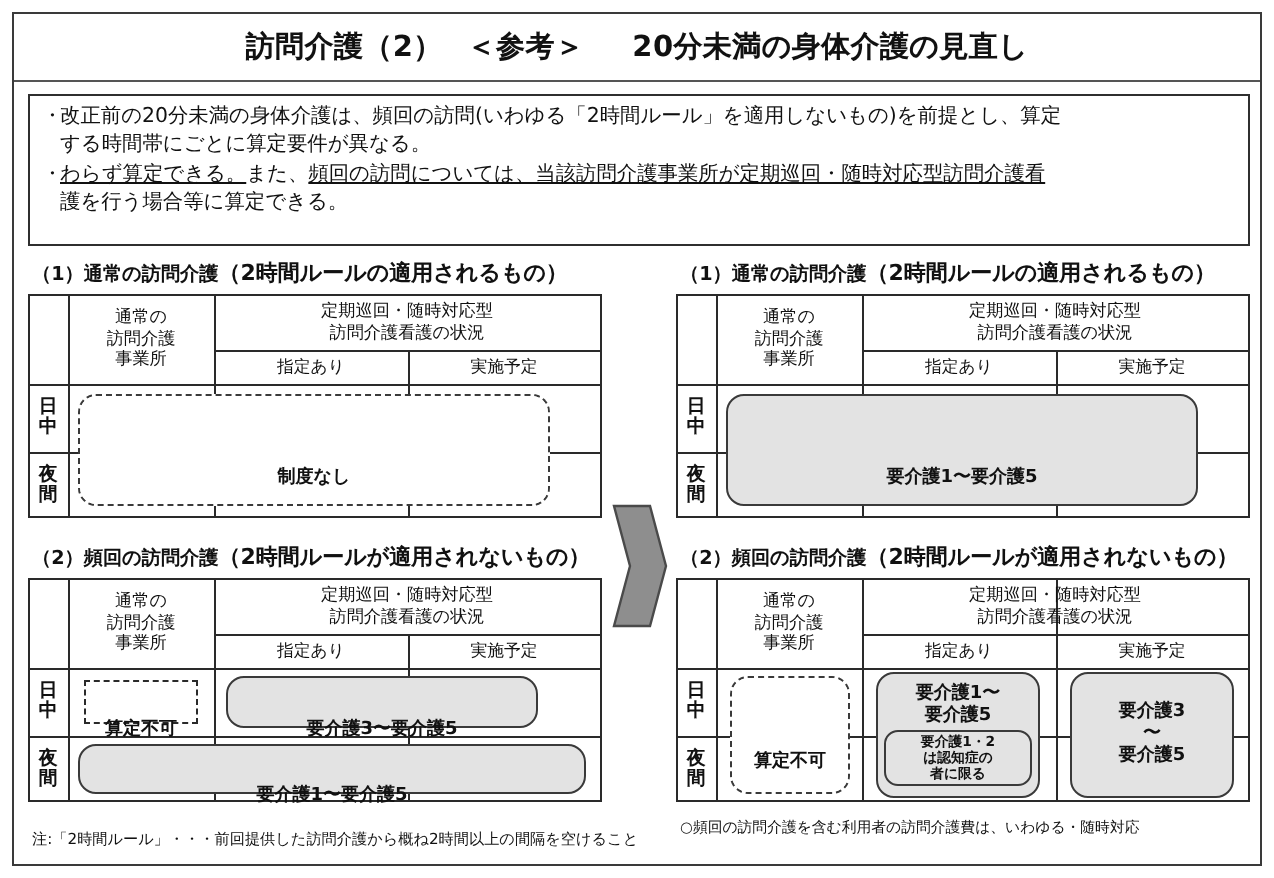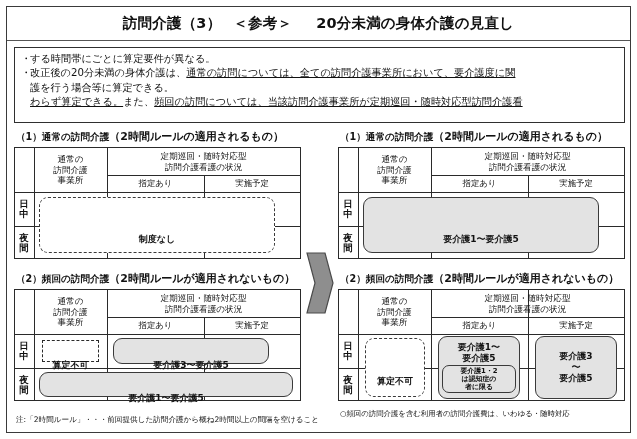--- a/index.html
+++ b/index.html
@@ -166,37 +166,37 @@
   }
   .note-right .l2 { text-decoration: underline; }
 </style>
 </head>
 <body>
 
 <div class="page">
 
   <div class="title-band">
     <div class="title-text">
-      <span>訪問介護（3）</span><span class="sp"></span><span>＜参考＞</span><span class="sp"></span><span class="sp"></span><span>20分未満の身体介護の見直し</span>
+      <span>訪問介護（2）</span><span class="sp"></span><span>＜参考＞</span><span class="sp"></span><span class="sp"></span><span>20分未満の身体介護の見直し</span>
     </div>
   </div>
 
   <div class="lead-box">
     <div class="lead-line">
       <div class="lead-bullet">・</div>
       <div class="lead-body">
+        <div>改正前の20分未満の身体介護は、頻回の訪問(いわゆる「2時間ルール」を適用しないもの)を前提とし、算定</div>
         <div>する時間帯にごとに算定要件が異なる。</div>
       </div>
     </div>
     <div class="lead-line">
       <div class="lead-bullet">・</div>
       <div class="lead-body">
-        <div><span>改正後の20分未満の身体介護は、</span><span class="u">通常の訪問については、全ての訪問介護事業所において、要介護度に関</span></div>
+        <div><span class="u">わらず算定できる。</span><span>また、</span><span class="u">頻回の訪問については、当該訪問介護事業所が定期巡回・随時対応型訪問介護看</span></div>
         <div>護を行う場合等に算定できる。</div>
-        <div><span class="u">わらず算定できる。</span><span>また、</span><span class="u">頻回の訪問については、当該訪問介護事業所が定期巡回・随時対応型訪問介護看</span></div>
       </div>
     </div>
   </div>
 
   <div class="panel panel-left">
 
     <div class="sect sect-a">
       <div class="sect-title"><span>（1）通常の訪問介護</span><span class="small">（2時間ルールの適用されるもの）</span></div>
       <div class="tbl">
         <div class="vline" style="left:19px;"></div>

